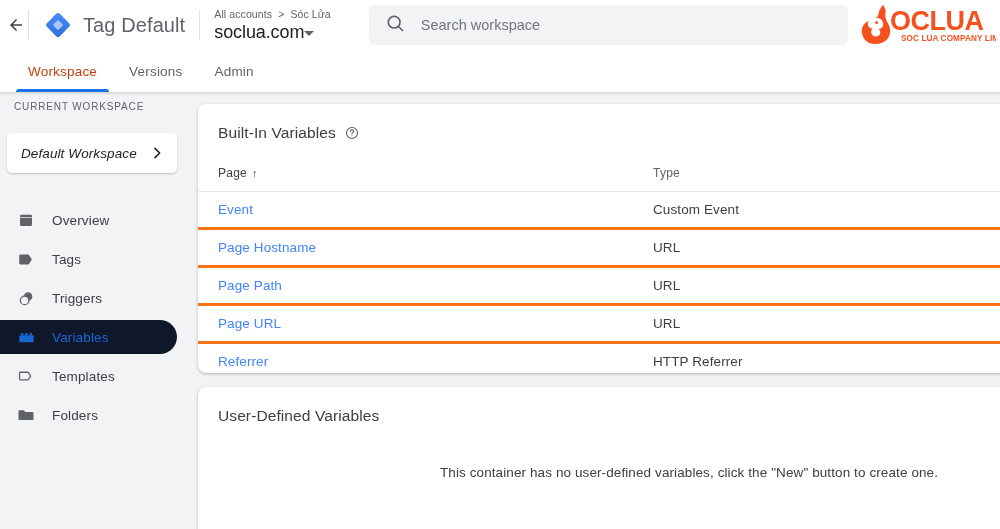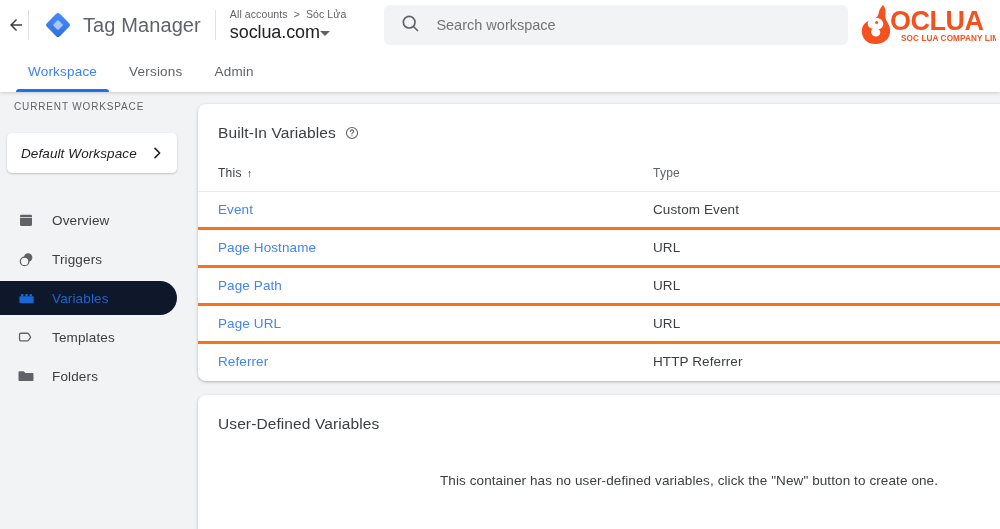--- a/index.html
+++ b/index.html
@@ -146,21 +146,21 @@
     height: 42px;
     padding: 0 16px;
     display: flex;
     align-items: center;
     justify-content: center;
     font-size: 13.5px;
     color: #5f6368;
     position: relative;
     letter-spacing: .2px;
   }
-  .tab.active { color: #3b82f6; font-weight: 500; }
+  .tab.active { color: #c2410c; font-weight: 500; }
   .tab.active::after {
     content: "";
     position: absolute;
     left: 4px; right: 4px; bottom: 0;
     height: 3px;
     background: #1a73e8;
     border-radius: 3px 3px 0 0;
   }
 
   
@@ -280,21 +280,21 @@
   .tbl td {
     font-size: 13.5px;
     padding: 10px 0 10px 0;
     border-bottom: 3px solid #f97316;
     letter-spacing: .1px;
   }
   .tbl tr:last-child td { border-bottom: none; }
   .tbl td.c-name { padding-left: 20px; }
   .tbl td.c-name a { color: #4285f4; text-decoration: none; }
   .tbl td.c-type { color: #3c4043; }
-  .tbl .pad-bottom td { padding-bottom: 12px; }
+  .tbl .pad-bottom td { padding-bottom: 4px; }
 
   .card2 { margin-top: 14px; height: 168px; position: relative; }
   .empty-msg {
     position: absolute;
     left: 0; right: 0;
     top: 78px;
     text-align: center;
     font-size: 13.5px;
     color: #3c4043;
     letter-spacing: .1px;
@@ -322,21 +322,21 @@
         <defs>
           <linearGradient id="gtmg" x1="0" y1="0" x2="1" y2="1">
             <stop offset="0" stop-color="#4a8df8"></stop>
             <stop offset="1" stop-color="#2f6fdc"></stop>
           </linearGradient>
         </defs>
         <rect x="11" y="11" width="42" height="42" rx="6" transform="rotate(45 32 32)" fill="url(#gtmg)"></rect>
         <rect x="23.5" y="23.5" width="17" height="17" rx="2.5" transform="rotate(45 32 32)" fill="#a8c7fa"></rect>
       </svg>
     </span>
-    <span class="brand-name">Tag Manager</span>
+    <span class="brand-name">Tag Default</span>
   </div>
 
   <div class="vsep"></div>
 
   <div class="account-block">
     <div class="account-crumb">
       <span>All accounts</span>
       <span class="sep">&gt;</span>
       <span>Sóc Lửa</span>
     </div>
@@ -403,20 +403,28 @@
 
       <div class="navitem">
         <span class="nicon">
           <svg width="18" height="18" viewBox="0 0 24 24" fill="currentColor">
             <path d="M4 9h16v9a2 2 0 0 1-2 2H6a2 2 0 0 1-2-2V9zm1.6-4h12.8a1.6 1.6 0 0 1 1.6 1.6V8H4V6.6A1.6 1.6 0 0 1 5.6 5z"></path>
           </svg>
         </span>
         <span>Overview</span>
       </div>
 
+      <div class="navitem">
+        <span class="nicon">
+          <svg width="18" height="18" viewBox="0 0 24 24" fill="currentColor">
+            <path d="M3 7.5A1.5 1.5 0 0 1 4.5 6h10.2c.5 0 .97.25 1.25.67l3.4 5.1a1.5 1.5 0 0 1 0 1.66l-3.4 5.1c-.28.42-.75.67-1.25.67H4.5A1.5 1.5 0 0 1 3 17.7V7.5z"></path>
+          </svg>
+        </span>
+        <span>Tags</span>
+      </div>
 
       <div class="navitem">
         <span class="nicon">
           <svg width="19" height="19" viewBox="0 0 24 24" fill="none" stroke="currentColor" stroke-width="1.6">
             <circle cx="14" cy="9.6" r="5.4" fill="currentColor" stroke="none"></circle>
             <circle cx="9.6" cy="14.4" r="5.4" fill="#f1f3f4"></circle>
           </svg>
         </span>
         <span>Triggers</span>
       </div>
@@ -465,21 +473,21 @@
             <path d="M9.4 9.3a2.7 2.7 0 1 1 3.3 2.64c-.55.14-.8.6-.8 1.16v.6" stroke-linecap="round" fill="none"></path>
             <circle cx="11.9" cy="16.7" r="1.05" fill="currentColor" stroke="none"></circle>
           </svg>
         </span>
       </div>
 
       <table class="tbl">
         <thead>
           <tr>
             <th class="c-name">
-              <span>This</span><span class="sortarrow">↑</span>
+              <span>Page</span><span class="sortarrow">↑</span>
             </th>
             <th>
               <span>Type</span>
             </th>
           </tr>
         </thead>
         <tbody>
           <tr>
             <td class="c-name">
               <a href="#">Event</a>

